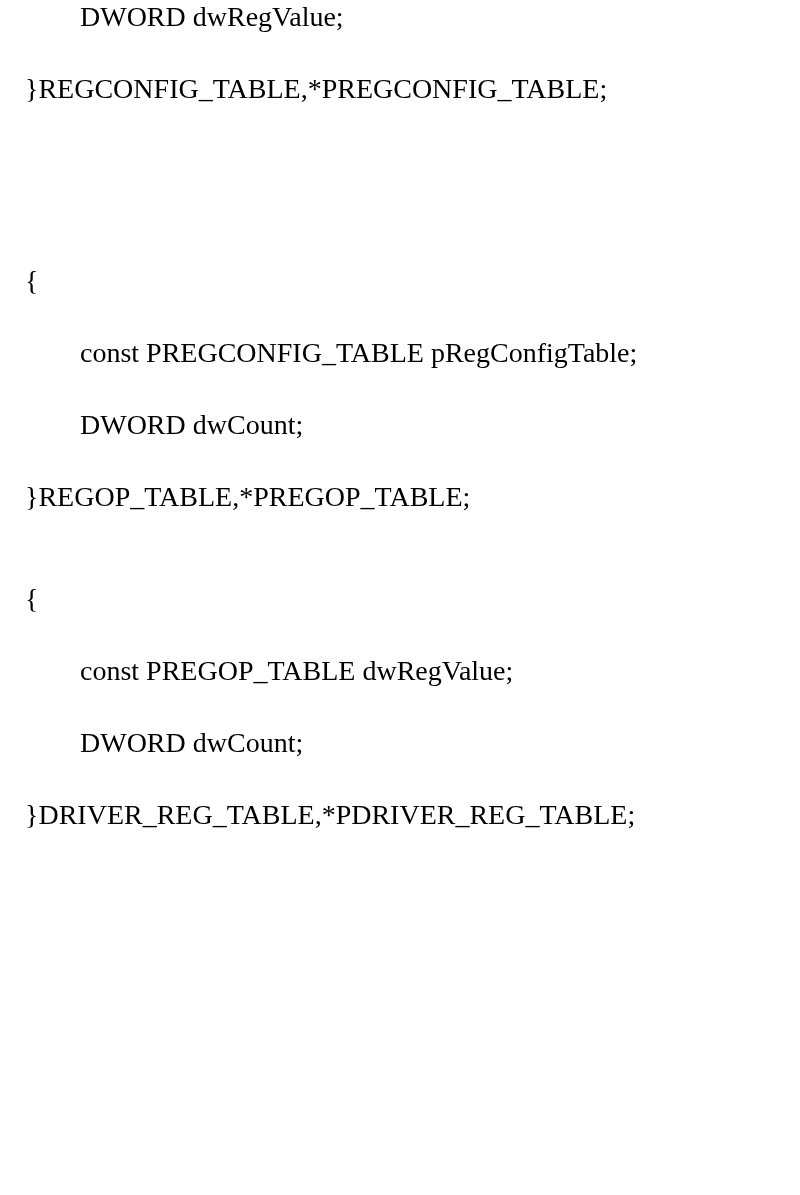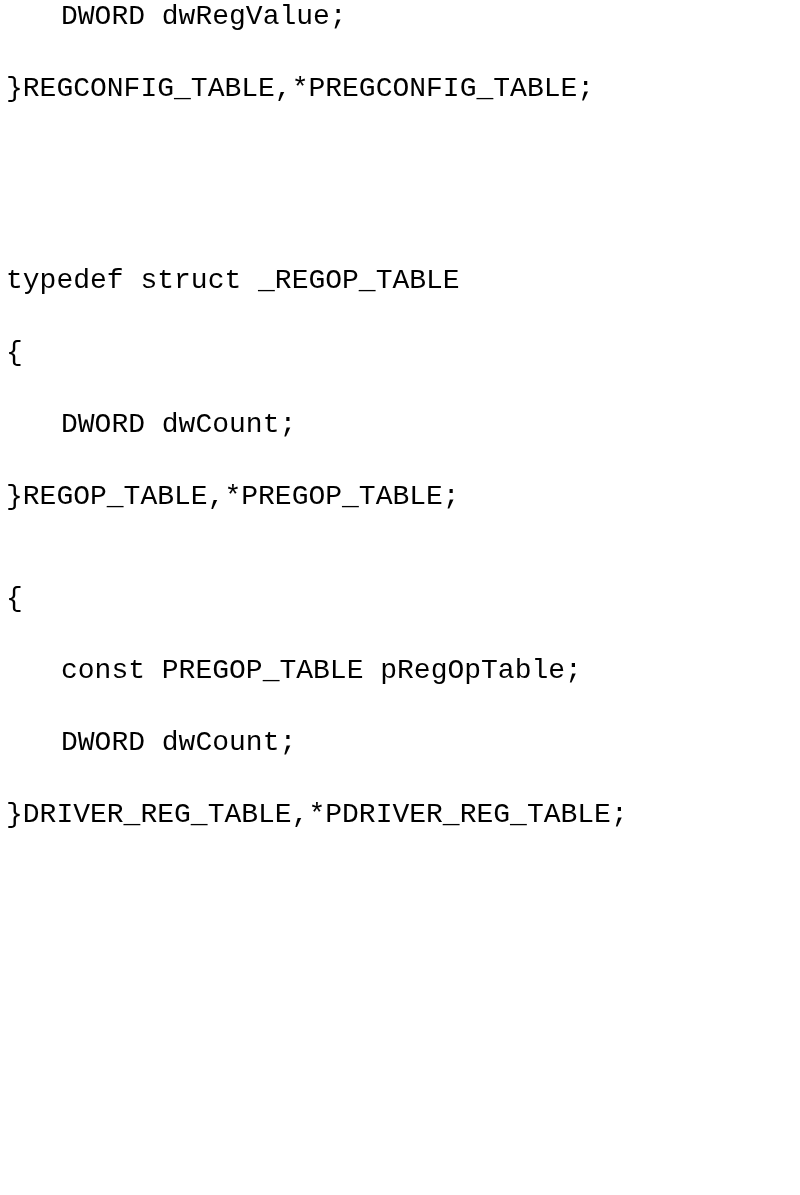--- a/index.html
+++ b/index.html
@@ -7,23 +7,22 @@
       padding: 0;
       width: 800px;
       height: 1195px;
       background: #ffffff;
       font-family: "Times New Roman", Times, serif;
       font-size: 28px;
       color: #000000;
       line-height: 1.0;
     }
     .container {
-      padding-left: 6px;
+      padding-left: 25px;
       padding-top: 3px;
-      font-family: Liberation Mono, monospace;
     }
     .code-line {
       margin-bottom: 44px;
       white-space: pre;
     }
     .indent {
       padding-left: 55px;
     }
     .blank-gap {
       height: 120px;
@@ -32,22 +31,22 @@
       height: 30px;
     }
   </style>
 </head>
 <body>
 
 <div class="container">
   <div class="code-line indent">DWORD dwRegValue;</div>
   <div class="code-line">}REGCONFIG_TABLE,*PREGCONFIG_TABLE;</div>
   <div class="blank-gap"></div>
-  <div class="code-line">typedef struct _REGOP_TABLE</div>
   <div class="code-line">{</div>
+  <div class="code-line indent">const PREGCONFIG_TABLE pRegConfigTable;</div>
   <div class="code-line indent">DWORD dwCount;</div>
   <div class="code-line">}REGOP_TABLE,*PREGOP_TABLE;</div>
   <div class="small-gap"></div>
   <div class="code-line">{</div>
-  <div class="code-line indent">const PREGOP_TABLE pRegOpTable;</div>
+  <div class="code-line indent">const PREGOP_TABLE dwRegValue;</div>
   <div class="code-line indent">DWORD dwCount;</div>
   <div class="code-line">}DRIVER_REG_TABLE,*PDRIVER_REG_TABLE;</div>
 </div>
 
 </body></html>

